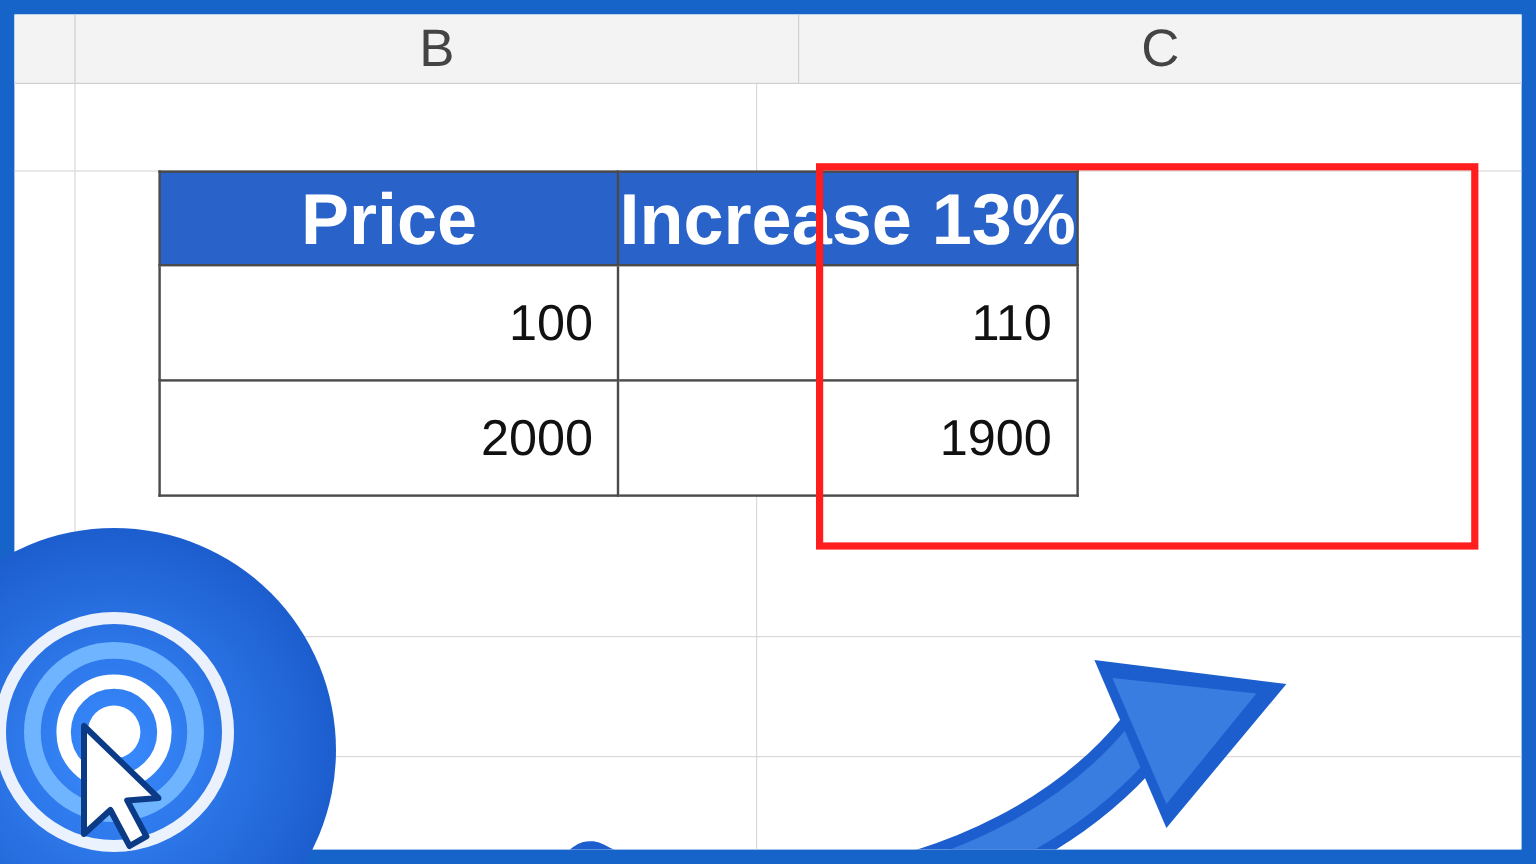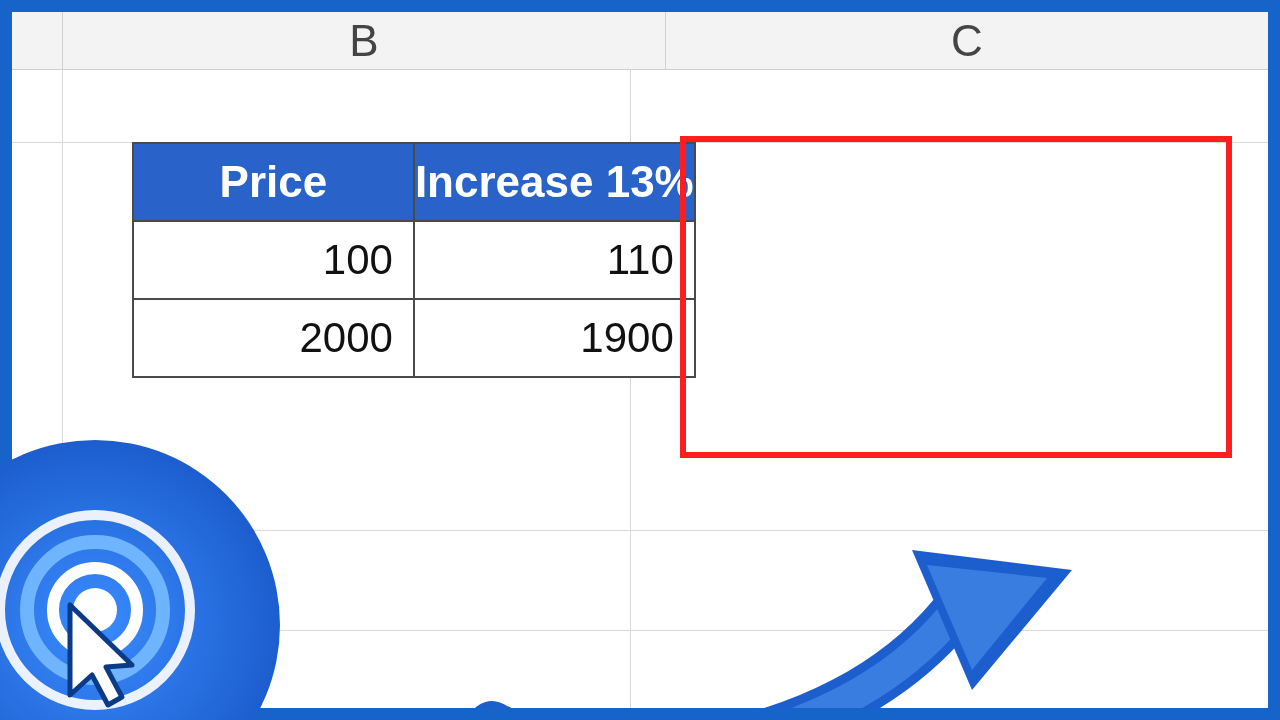--- a/index.html
+++ b/index.html
@@ -57,31 +57,31 @@
   .data-table {
     position: absolute;
     top: 72px;
     left: 120px;
     right: 40px;
     border-collapse: collapse;
   }
   .data-table th {
     background: #2962c9;
     color: #ffffff;
-    font-size: 44px;
+    font-size: 60px;
     font-weight: bold;
     height: 78px;
     border: 2px solid #4a4a4a;
     text-align: center;
   }
   .data-table td {
     background: #ffffff;
     font-size: 42px;
     color: #111;
-    height: 78px;
+    height: 96px;
     border: 2px solid #4a4a4a;
     text-align: right;
     padding-right: 20px;
   }
   .data-table col { width: 50%; }
   
   .selection-rect {
     position: absolute;
     border: 6px solid #ff1d1d;
     pointer-events: none;

